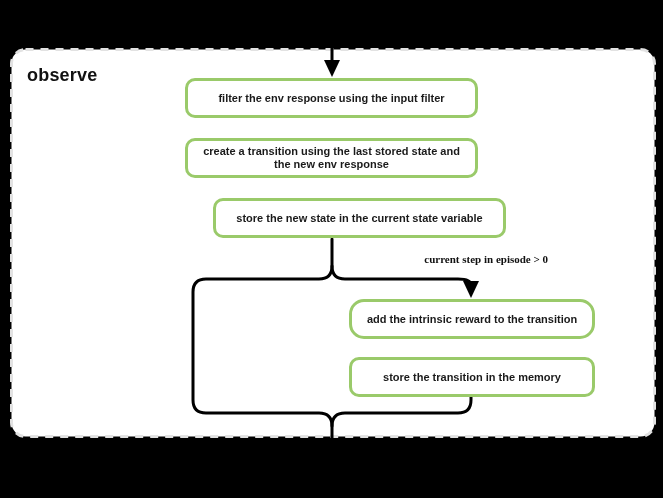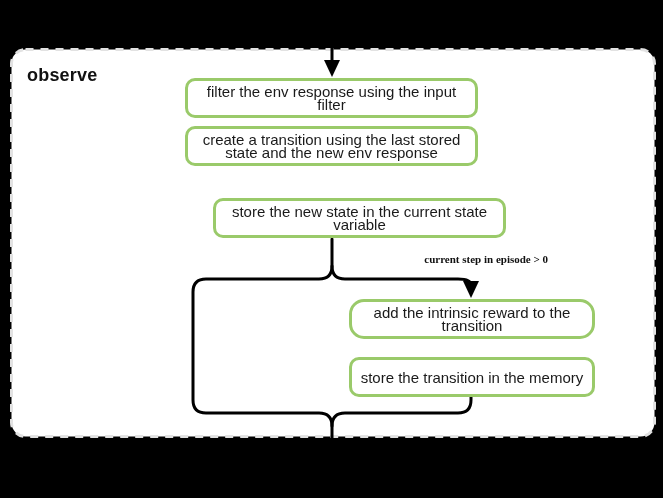--- a/index.html
+++ b/index.html
@@ -24,25 +24,26 @@
   }
 
   .node {
     position: absolute; z-index: 2;
     box-sizing: border-box;
     background: #ffffff;
     border: 3px solid #9aca6a;
     border-radius: 10px;
     display: flex; align-items: center; justify-content: center;
     text-align: center;
-    font-size: 15px; line-height: 13px; color: #1a1a1a;
+    font-size: 11px; line-height: 13px; color: #1a1a1a;
     padding: 2px 8px;
+    font-weight: bold;
   }
   .node-1 { left: 185px; top: 78px;  width: 293px; height: 40px; }
-  .node-2 { left: 185px; top: 126px; width: 293px; height: 40px; }
+  .node-2 { left: 185px; top: 138px; width: 293px; height: 40px; }
   .node-3 { left: 185px; top: 198px; width: 293px; height: 40px; margin-left: 28px; }
   .node-4 { left: 349px; top: 299px; width: 246px; height: 40px; border-radius: 15px; }
   .node-5 { left: 349px; top: 357px; width: 246px; height: 40px; }
 
   .branch-label {
     position: absolute; z-index: 2;
     left: 348px; top: 253px; width: 200px;
     font-size: 11px; font-weight: 700; color: #111111;
     text-align: right;
     font-family: Liberation Serif, serif;

